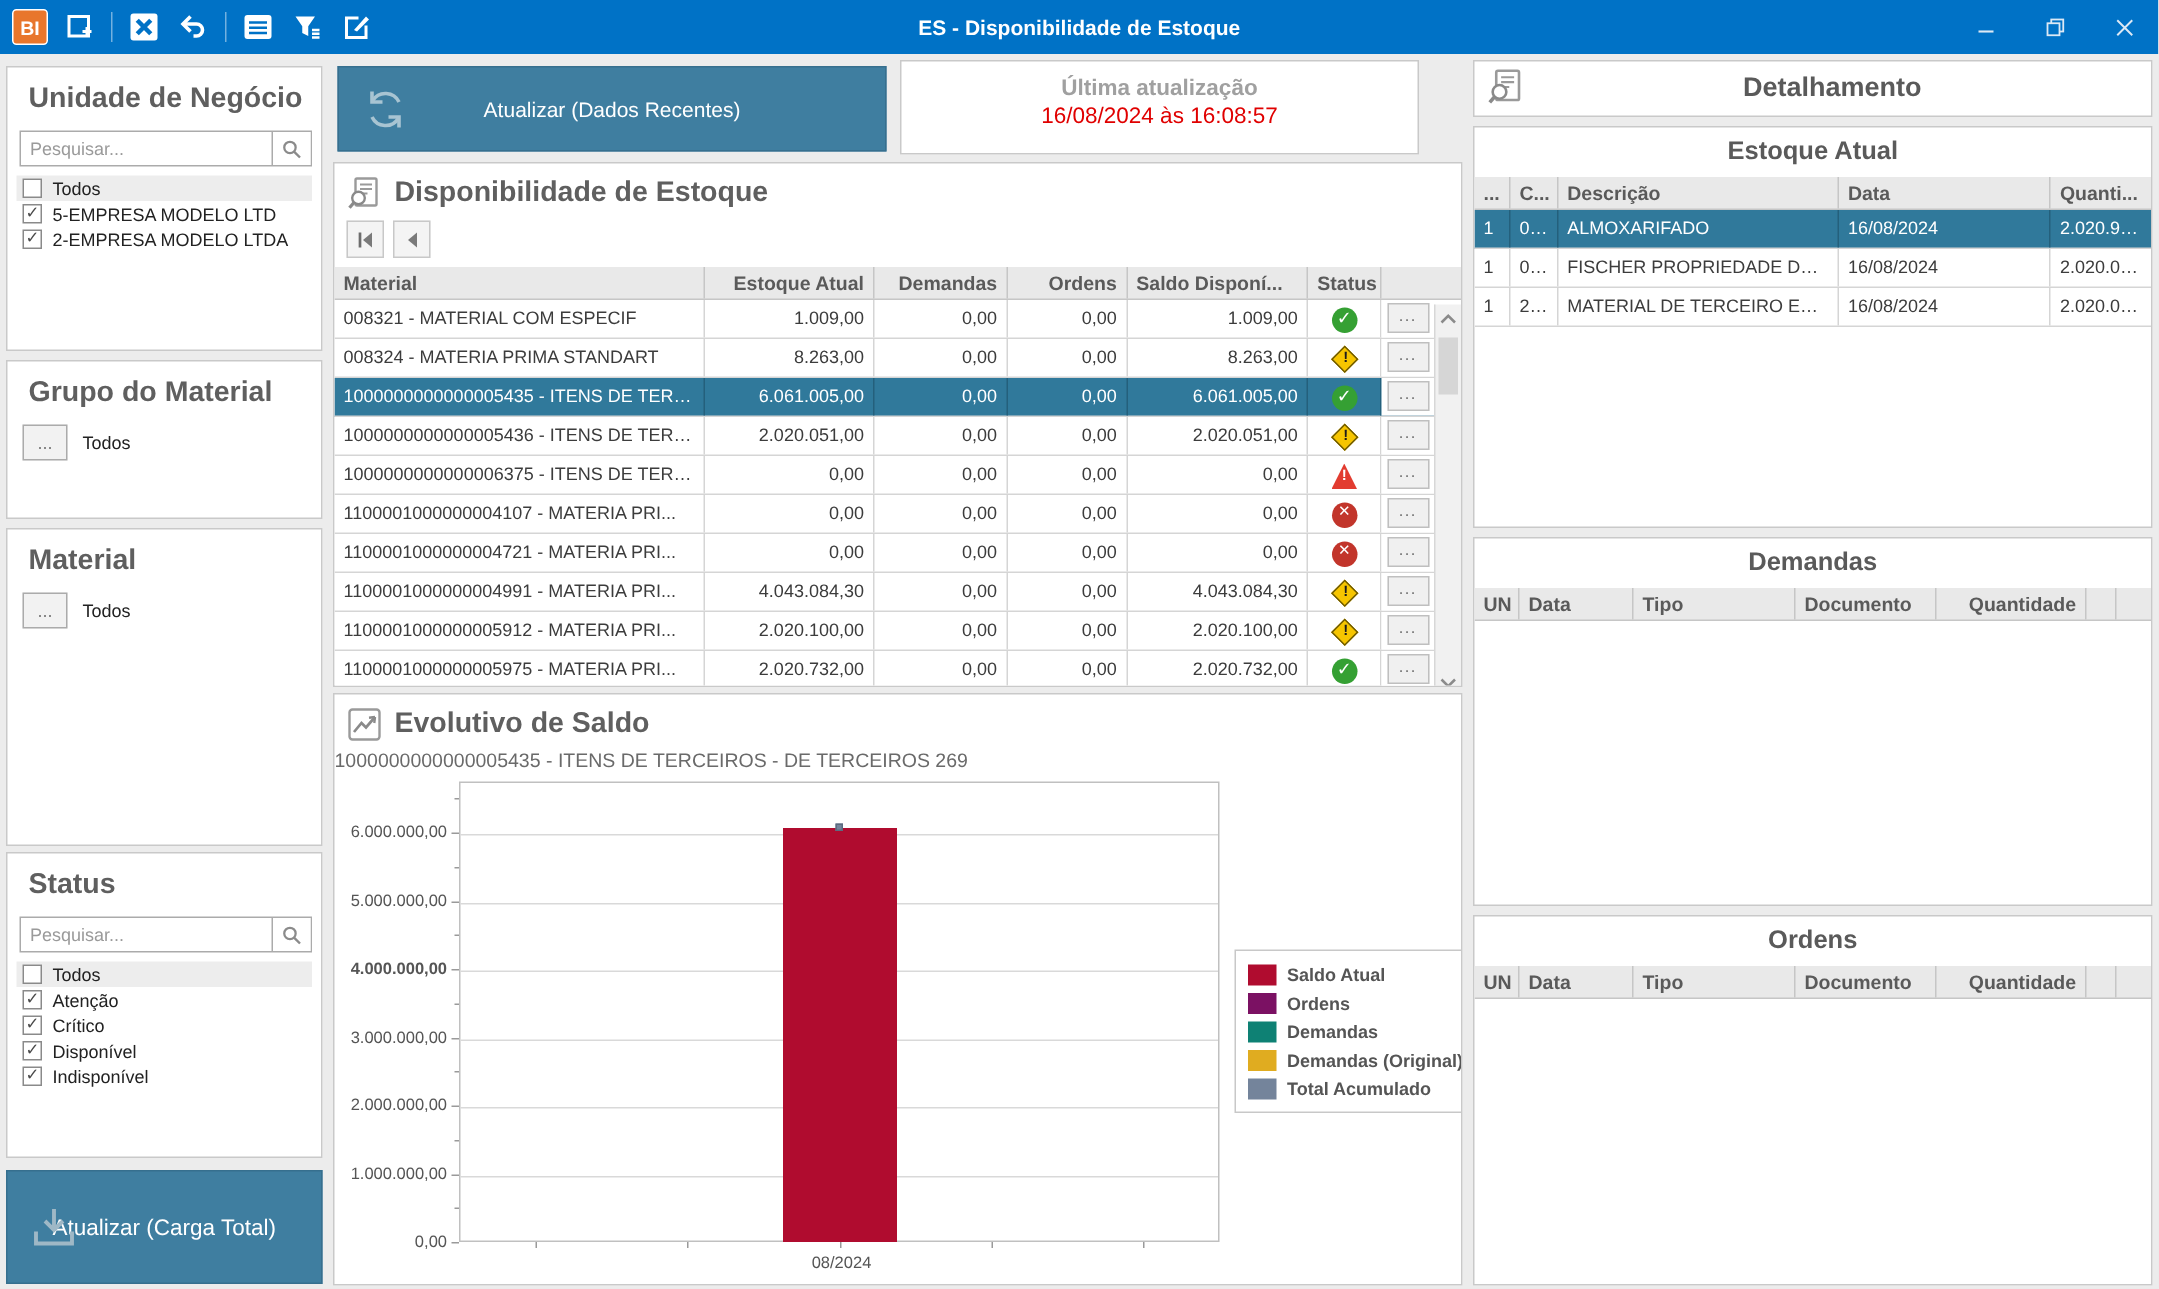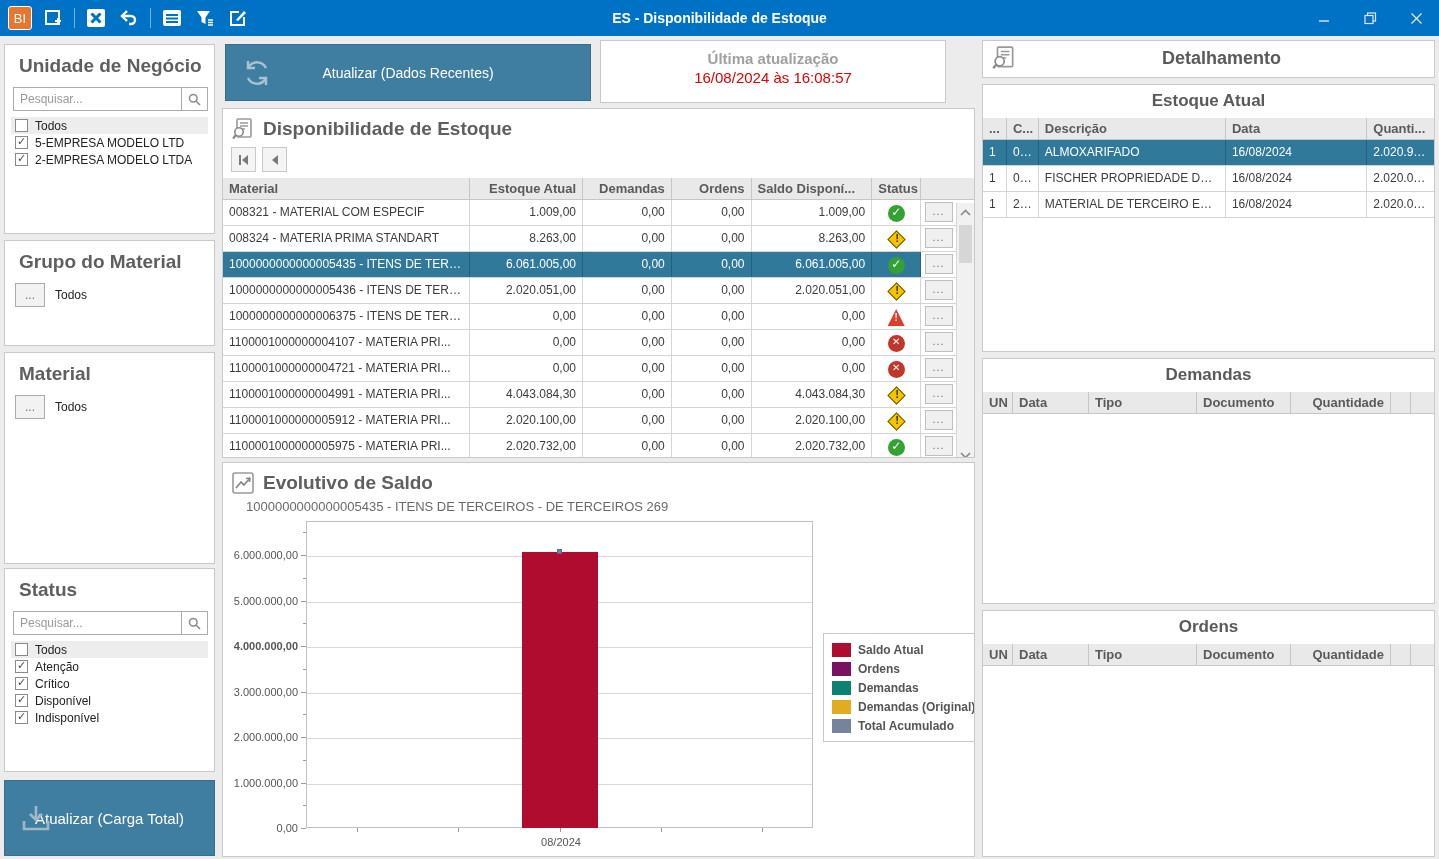--- a/index.html
+++ b/index.html
@@ -3,21 +3,21 @@
 <meta charset="utf-8">
 <style>
   * { box-sizing: border-box; margin: 0; padding: 0; }
   body { font-family: "Liberation Sans", "DejaVu Sans", sans-serif; background: #e9e9e9; }
   .app { position: relative; width: 1439px; height: 859px; background: #ececec; overflow: hidden; }
 
   
   .titlebar { position: absolute; left:0; top:0; width:1439px; height:36px; background:#0072c6; display:flex; align-items:center; }
   .tb-icons { display:flex; align-items:center; gap:9px; padding-left:8px; }
   .tb-ic { width:24px; height:24px; display:flex; align-items:center; justify-content:center; cursor:pointer; }
-  .bi-logo { width:24px; height:24px; background:#e8762c; border:1px solid #fff; border-radius:3px; color:#fff; font-weight:normal; font-size:13px; display:flex; align-items:center; justify-content:center; }
+  .bi-logo { width:24px; height:24px; background:#e8762c; border:1px solid #fff; border-radius:3px; color:#fff; font-weight:bold; font-size:13px; display:flex; align-items:center; justify-content:center; }
   .tb-sep { width:1px; height:20px; background:rgba(255,255,255,.45); }
   .tb-title { position:absolute; left:0; right:0; text-align:center; color:#fff; font-weight:bold; font-size:14px; pointer-events:none; }
   .tb-ctrls { position:absolute; right:0; top:0; height:36px; display:flex; }
   .tb-ctrl { width:46px; height:36px; display:flex; align-items:center; justify-content:center; color:#dce9f5; font-size:14px; cursor:pointer; }
 
   
   .panel { position:absolute; background:#fff; border:1px solid #c9c9c9; overflow:hidden; }
   .p-title { font-weight:bold; color:#5f5f5f; font-size:19px; padding:10px 0 0 14px; }
   .sec-head { display:flex; align-items:center; gap:8px; padding:8px 0 0 8px; }
   .sec-title { font-weight:bold; color:#5f5f5f; font-size:19px; }
@@ -71,21 +71,21 @@
 
   
   .vscroll { position:absolute; top:0; bottom:0; right:0; width:18px; background:#f1f1f1; border-left:1px solid #d7d7d7; }
   .vs-arrow { position:absolute; left:0; right:0; height:18px; display:flex; align-items:center; justify-content:center; color:#8b8b8b; cursor:pointer; }
   .vs-thumb { position:absolute; left:2px; right:2px; top:22px; height:38px; background:#d6d6d6; cursor:pointer; }
 
   
   .center-title { text-align:center; font-weight:bold; color:#5a5a5a; font-size:17px; padding:6px 0 7px 0; }
 
   
-  .chart-sub { font-size:13px; color:#6a6a6a; padding:4px 0 0 23px; }
+  .chart-sub { font-size:13px; color:#6a6a6a; padding:4px 0 0 0; }
   .plot { position:absolute; border:1px solid #c0c0c0; background:#fff; }
   .gridline { position:absolute; left:0; right:0; height:1px; background:#d9d9d9; }
   .ylab { position:absolute; text-align:right; font-size:11px; color:#555; width:95px; }
   .ytick { position:absolute; width:5px; height:1px; background:#9a9a9a; }
   .ytick.minor { width:3px; }
   .xtick { position:absolute; width:1px; height:4px; background:#9a9a9a; }
   .bar { position:absolute; }
   .bar-marker { position:absolute; width:5px; height:5px; background:#74849b; border:1px solid #5c6b80; }
   .xlab { position:absolute; font-size:11px; color:#555; text-align:center; }
   .legend { position:absolute; border:1px solid #c8c8c8; background:#fff; padding:6px 8px; }

